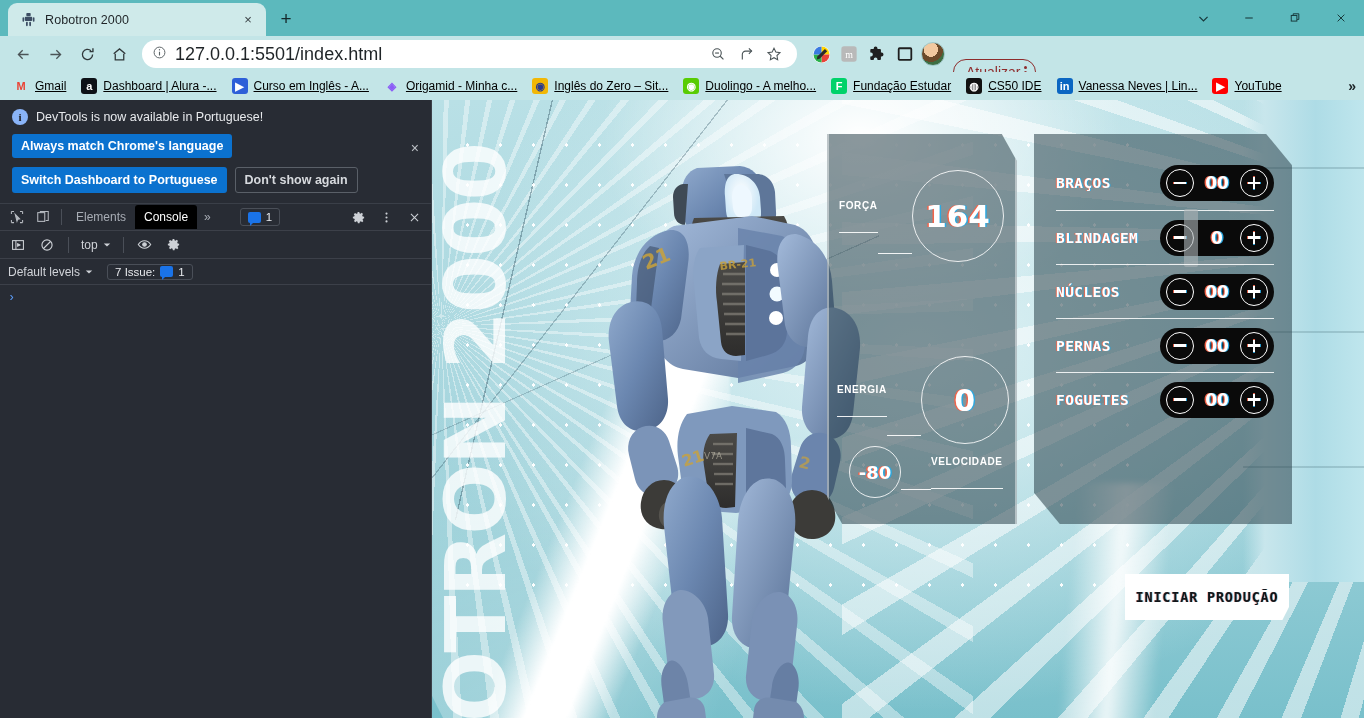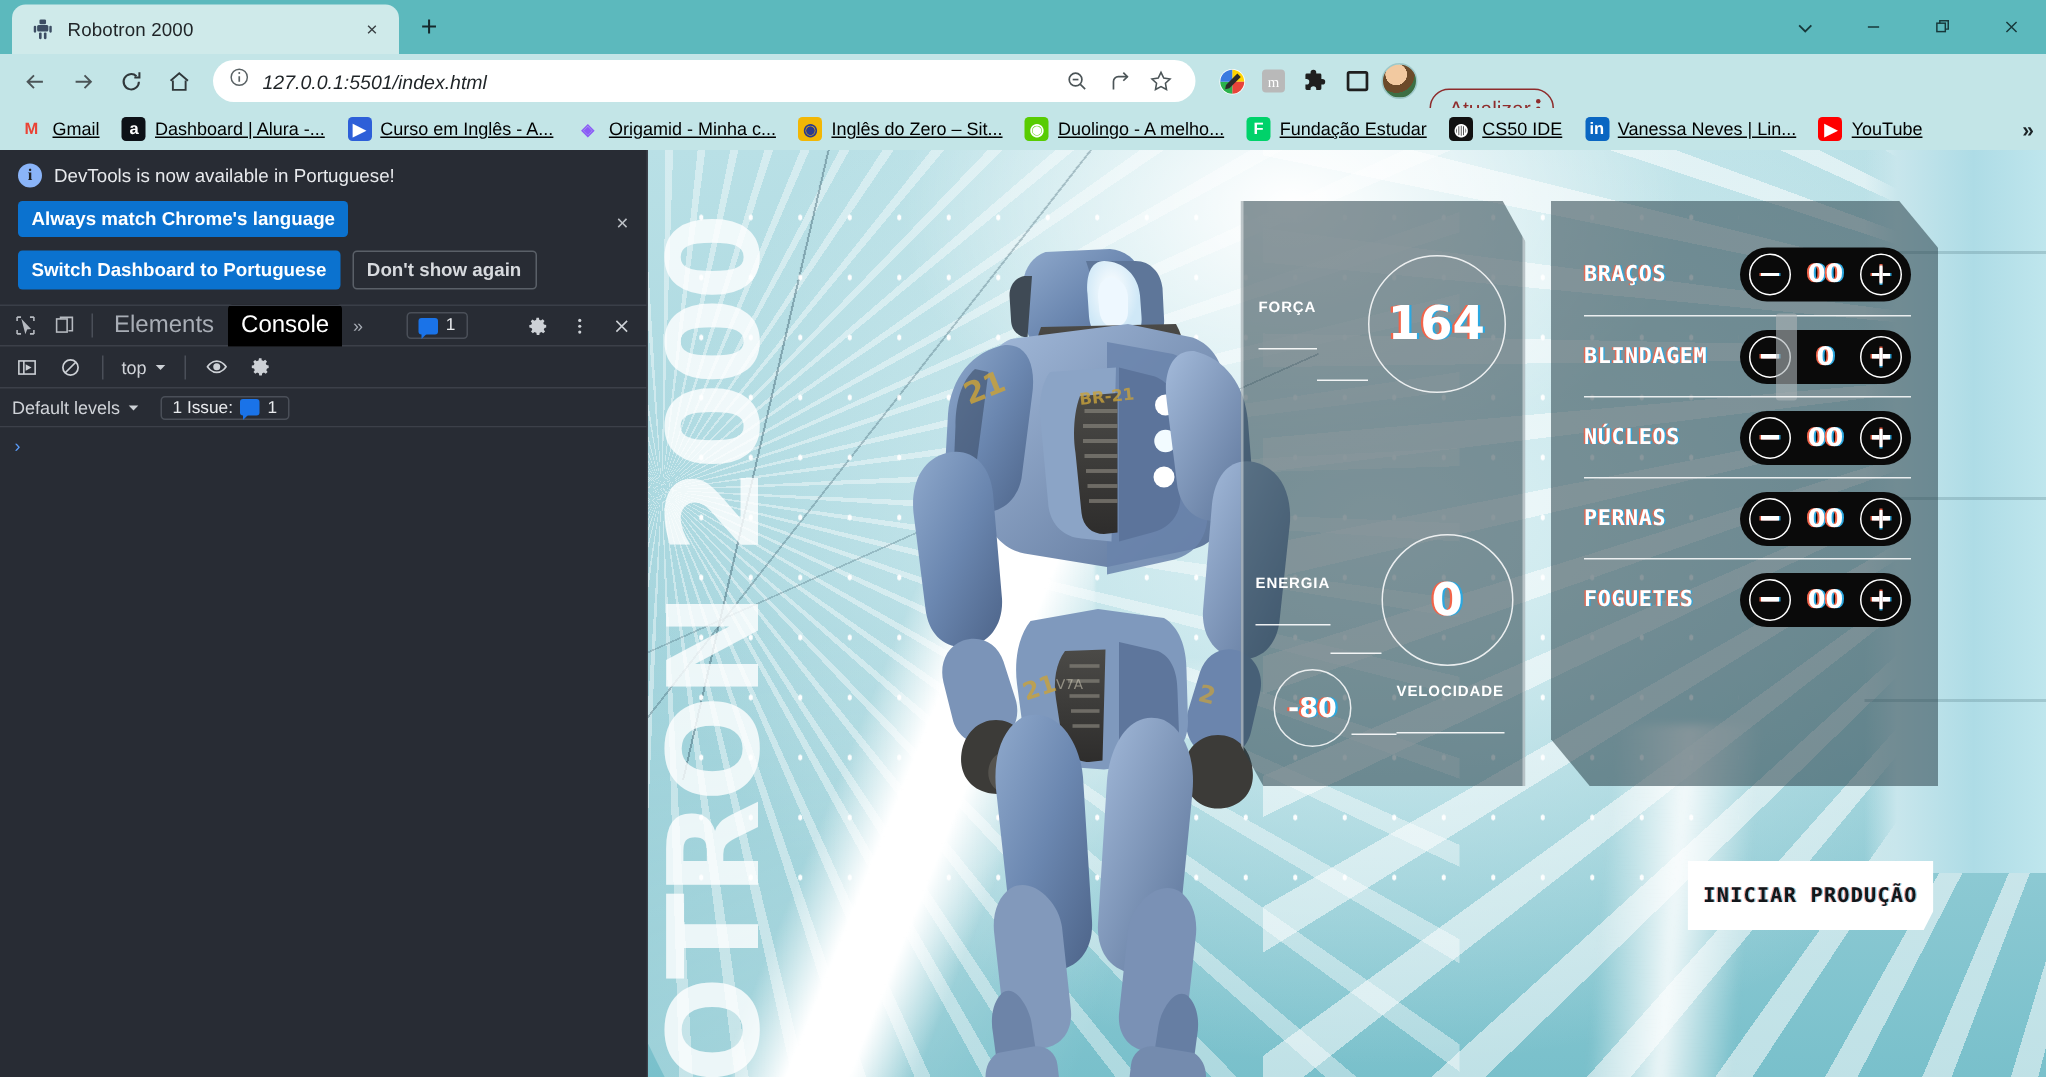--- a/index.html
+++ b/index.html
@@ -47,21 +47,21 @@
     flex: 0 0 36px;
   }
   .navbtn {
     width: 30px; height: 30px; border-radius: 50%; display: flex;
     align-items: center; justify-content: center; color: #4b5457;
   }
   .omnibox {
     flex: 1; height: 28px; background: #ffffff; border-radius: 14px; margin: 0 8px 0 6px;
     display: flex; align-items: center; padding: 0 10px; gap: 8px; max-width: 655px;
   }
-  .omni-url { font-size: 13px; color: #1f2427; white-space: nowrap; font-style: italic; }
+  .omni-url { font-size: 18px; color: #1f2427; white-space: nowrap; }
   .omni-right { display: flex; align-items: center; gap: 2px; margin-left: auto; }
   .omni-ico { width: 26px; height: 26px; display:flex; align-items:center; justify-content:center; color:#4b5457; }
   .ext-icons { display: flex; align-items: center; gap: 4px; margin-left: 2px; }
   .ext { width: 24px; height: 24px; display: flex; align-items: center; justify-content: center; }
   .avatar {
     width: 24px; height: 24px; border-radius: 50%; overflow:hidden;
     background: radial-gradient(circle at 40% 30%, #f2c9a0 0 35%, #6c4a2a 36% 60%, #3d6e43 61%);
     border: 1px solid #9ec8c9;
   }
   .update-pill {
@@ -107,21 +107,21 @@
     padding: 5px 9px; border-radius: 3px; border: 1px solid #5a6068;
   }
   .dt-banner-close { position: absolute; right: 12px; top: 40px; color: #bdc1c6; font-size: 14px; }
 
   .dt-tabbar {
     height: 27px; display: flex; align-items: center; gap: 0; padding: 0 4px;
     border-bottom: 1px solid #3c4049; background: #282c34; flex: 0 0 27px;
   }
   .dt-icobtn { width: 26px; height: 24px; display:flex; align-items:center; justify-content:center; color:#b6bac0; }
   .dt-sep { width: 1px; height: 16px; background: #4a4f58; margin: 0 5px; }
-  .dt-tab { font-size: 16px; color: #a8adb5; padding: 5px 9px; border-radius: 3px 3px 0 0; }
+  .dt-tab { font-size: 12px; color: #a8adb5; padding: 5px 9px; border-radius: 3px 3px 0 0; }
   .dt-tab.active { background: #000000; color: #ffffff; }
   .dt-chev { color: #a8adb5; font-size: 12px; padding: 0 7px; }
   .dt-issue-pill {
     display: flex; align-items: center; gap: 5px; border: 1px solid #4a4f58;
     border-radius: 3px; padding: 2px 7px; margin-left: 22px;
   }
   .msg-ico { width: 13px; height: 11px; background: #1a73e8; border-radius: 2px; position: relative; display:block;}
   .msg-ico::after { content:""; position:absolute; left:2px; bottom:-3px; border-left:4px solid #1a73e8; border-bottom:4px solid transparent;}
   .dt-pill-num { font-size: 11.5px; color: #e8eaed; }
   .dt-right { margin-left: auto; display: flex; align-items: center; gap: 2px; }
@@ -598,21 +598,21 @@
       </div>
 
       <div class="dt-toolbar3">
         <div class="dt-levels">
           <span>Default levels</span>
           <svg width="8" height="8" viewBox="0 0 10 10" fill="#cdd1d6">
               <path d="M1 3l4 4 4-4z"></path>
             </svg>
         </div>
         <div class="dt-issue2">
-          <span>1 Issue:</span>
+          <span>7 Issue:</span>
           <i class="msg-ico"></i>
           <span>1</span>
         </div>
       </div>
 
       <div class="dt-console">
         <div class="dt-prompt">›</div>
       </div>
     </div>
 

